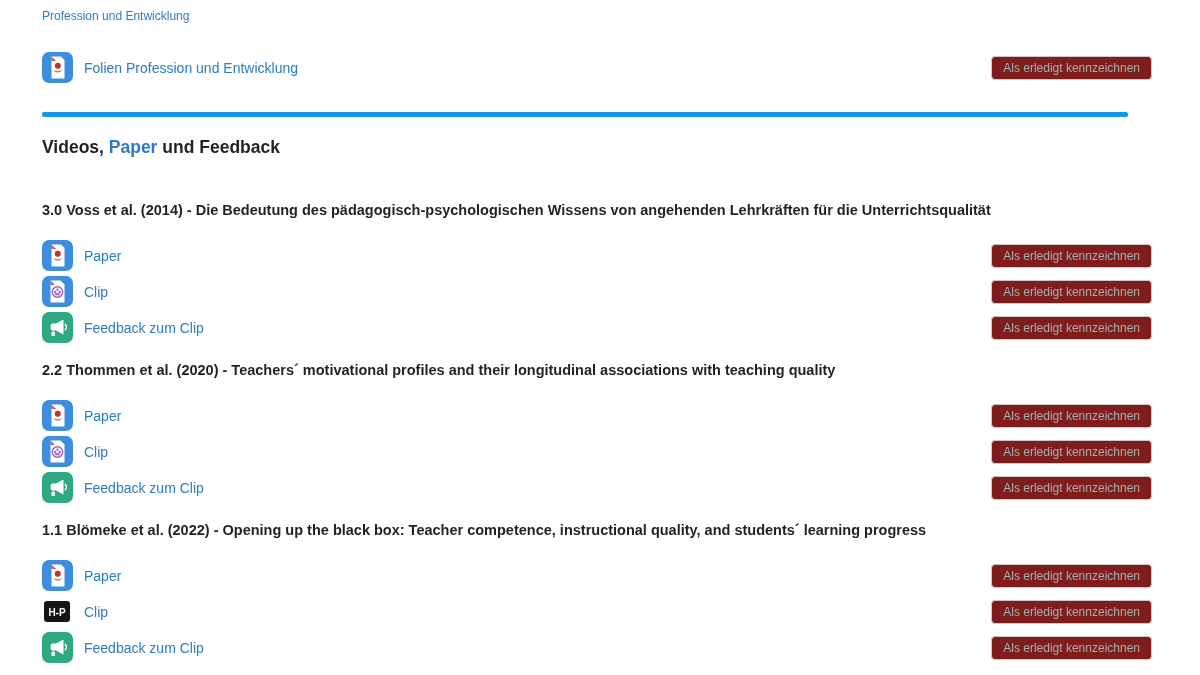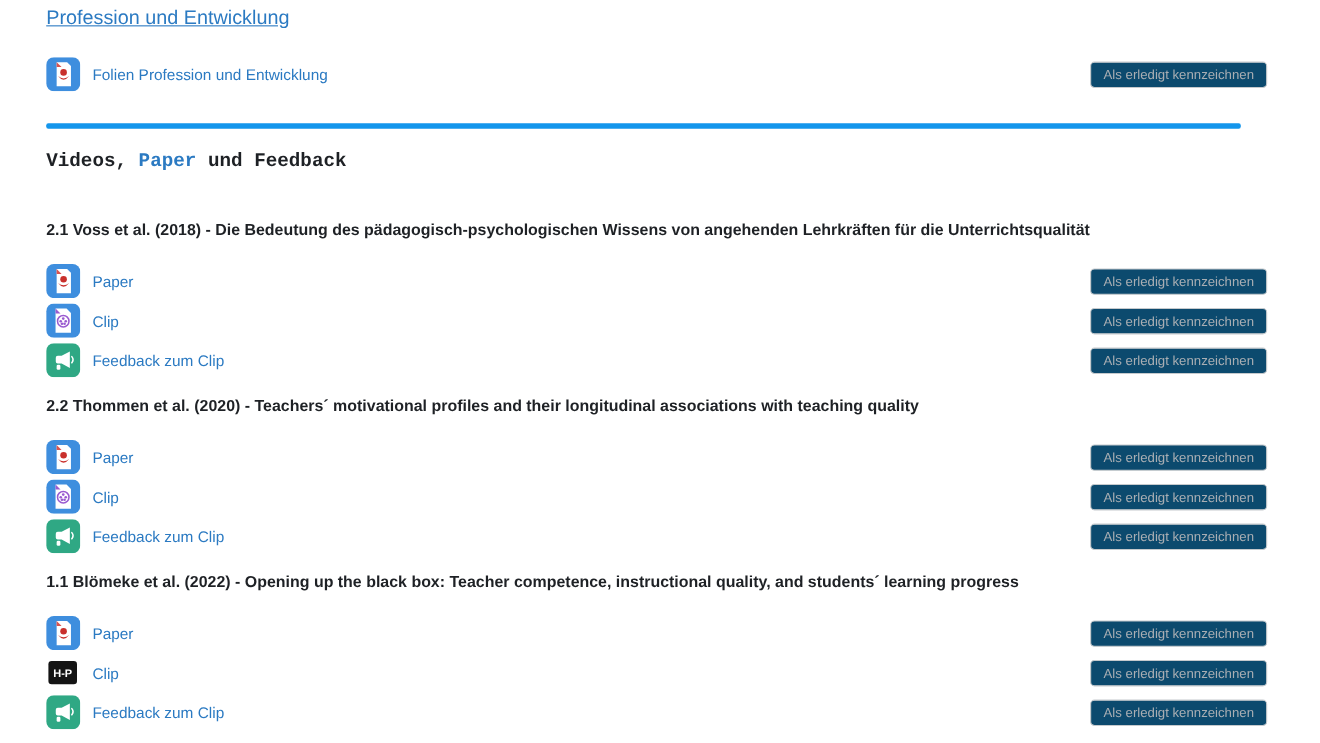--- a/index.html
+++ b/index.html
@@ -9,26 +9,25 @@
     color: #1e2125;
     overflow: hidden;
   }
   .page {
     box-sizing: border-box;
     width: 1200px; height: 675px;
     padding: 6px 48px 0 42px;
   }
   .prev-heading {
     margin: 0;
-    font-size: 18px;
+    font-size: 12px;
     font-weight: 400;
     line-height: 20px;
     color: #2b7ac2;
     cursor: pointer;
-    text-decoration: underline;
   }
   .activity-row {
     display: flex;
     align-items: center;
     height: 31px;
     justify-content: flex-end;
   }
   .top-activity { margin-top: 26px; }
   .row-first { margin-top: 21px; }
   .row-next  { margin-top: 5px; }
@@ -39,21 +38,21 @@
   }
   .activity-link {
     margin-left: 11px;
     font-size: 14px;
     color: #2b7ac2;
     text-decoration: none;
     cursor: pointer;
   }
   .mark-done {
     margin-left: auto;
-    background: #0c4a6e;
+    background: #7f1d1d;
     border: 1px solid #c6cacd;
     border-radius: 4px;
     color: #a9aeb3;
     font-family: "Liberation Sans", sans-serif;
     font-size: 12px;
     line-height: 14px;
     padding: 4px 11px;
     height: 24px;
     white-space: nowrap;
     cursor: pointer;
@@ -64,21 +63,20 @@
     height: 5px;
     border-radius: 2px;
     background: #1496ec;
   }
   .videos-heading {
     margin: 19px 0 12px 0;
     font-size: 17.5px;
     font-weight: 700;
     line-height: 22px;
     color: #1e2125;
-    font-family: Liberation Mono, monospace;
   }
   .videos-heading .heading-link {
     color: #2b7ac2;
     cursor: pointer;
   }
   .subsection-title {
     margin: 0;
     font-size: 14.5px;
     font-weight: 700;
     line-height: 18px;
@@ -105,21 +103,21 @@
         </svg>
     </span>
     <a class="activity-link">Folien Profession und Entwicklung</a>
     <button class="mark-done">Als erledigt kennzeichnen</button>
   </div>
 
   <div class="divider"></div>
 
   <h3 class="videos-heading"><span>Videos, </span><span class="heading-link">Paper</span><span> und Feedback</span></h3>
 
-  <h4 class="subsection-title title-first">2.1 Voss et al. (2018) - Die Bedeutung des pädagogisch-psychologischen Wissens von angehenden Lehrkräften für die Unterrichtsqualität</h4>
+  <h4 class="subsection-title title-first">3.0 Voss et al. (2014) - Die Bedeutung des pädagogisch-psychologischen Wissens von angehenden Lehrkräften für die Unterrichtsqualität</h4>
 
   <div class="activity-row row-first">
     <span class="icon">
       <svg width="31" height="31" viewBox="0 0 31 31">
           <rect width="31" height="31" rx="7" fill="#3e8ede"></rect>
           <path d="M9.5 4.5h9.5l3.5 3.5v18.5h-13z" fill="#fff"></path>
           <path d="M9.5 4.5l4.5 4.5h-4.5z" fill="#d9534f"></path>
           <circle cx="15.8" cy="13.8" r="3" fill="#c9302c"></circle>
           <path d="M10.8 17.2q5 4.4 10 0q-2.5 3.4-5 3.4t-5-3.4z" fill="#c9302c"></path>
         </svg>

